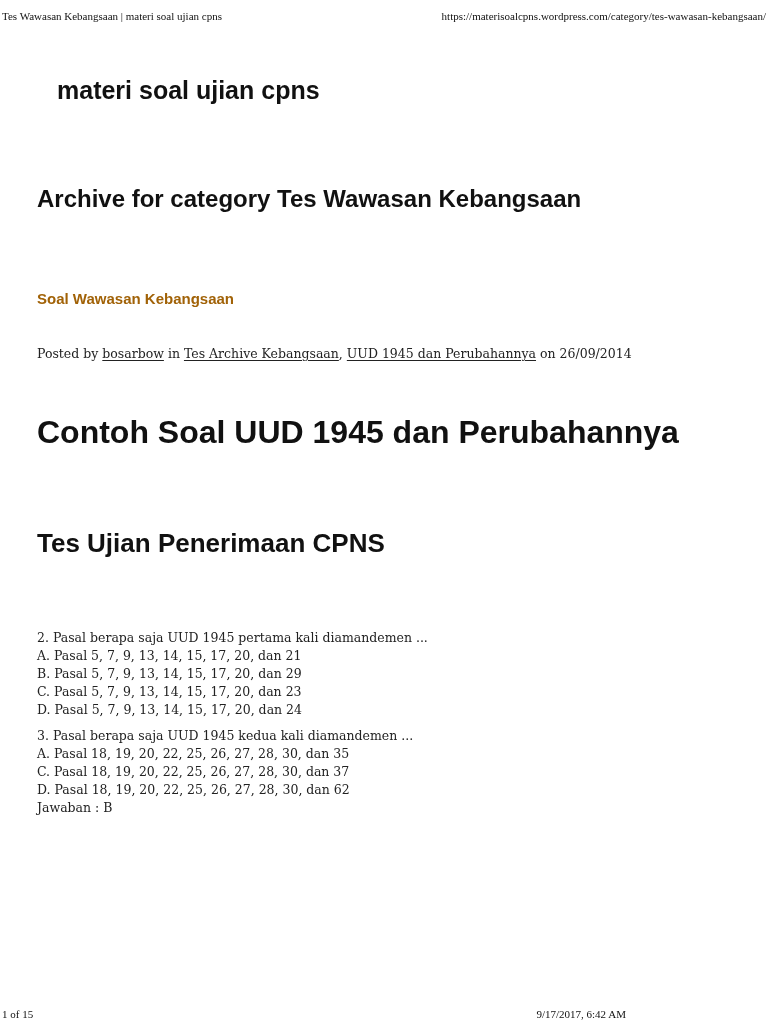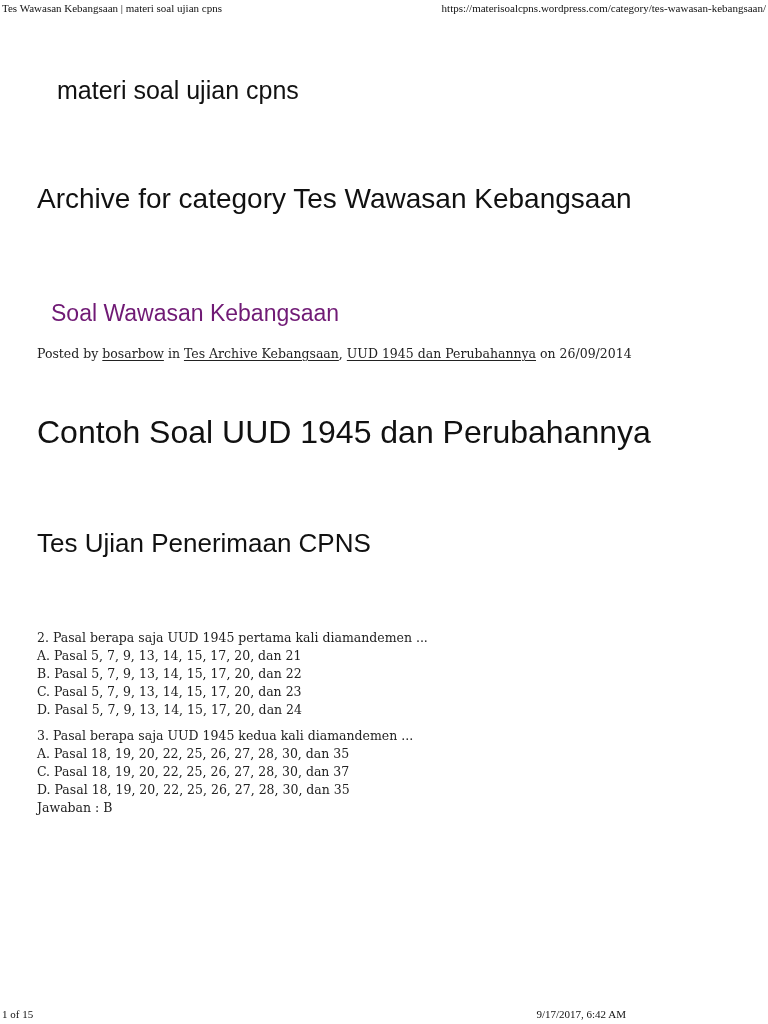--- a/index.html
+++ b/index.html
@@ -9,21 +9,21 @@
     }
     body {
       width: 768px;
       height: 1024px;
       position: relative;
       overflow: hidden;
       color: #1a1a1a;
     }
     .print-header {
       position: absolute;
-      top: 0;
+      top: 8px;
       left: 0;
       width: 768px;
       height: 16px;
       font-family: "Liberation Serif", "DejaVu Serif", serif;
       font-size: 11px;
       line-height: 16px;
       color: #111;
     }
     .print-header .ph-title {
       position: absolute;
@@ -56,53 +56,53 @@
     }
     .print-footer .pf-date {
       position: absolute;
       right: 2px;
       top: 0;
       white-space: nowrap;
       margin-left: 30px;
     }
     .sans {
       font-family: "Liberation Sans", "DejaVu Sans", sans-serif;
-      font-weight: normal;
+      font-weight: bold;
     }
     .serif {
       font-family: "DejaVu Serif", "Liberation Serif", serif;
     }
     .site-title {
       position: absolute;
       left: 57px;
       top: 74px;
       margin: 0;
       font-size: 25px;
       line-height: 32px;
       color: #111;
       white-space: nowrap;
     }
     .archive-title {
       position: absolute;
       left: 37px;
       top: 182px;
       margin: 0;
-      font-size: 28px;
+      font-size: 24px;
       line-height: 34px;
       color: #111;
       white-space: nowrap;
     }
     .post-title {
       position: absolute;
       left: 37px;
       top: 286px;
-      margin: 14px;
-      font-size: 23px;
+      margin: 0;
+      font-size: 15px;
       line-height: 26px;
-      color: #701a75;
+      color: #a16207;
       white-space: nowrap;
     }
     .post-meta {
       position: absolute;
       left: 37px;
       top: 345px;
       font-size: 12.5px;
       line-height: 18px;
       color: #222;
       white-space: nowrap;
@@ -172,29 +172,29 @@
 </div>
 
 <h2 class="content-h1 sans">Contoh Soal UUD 1945 dan Perubahannya</h2>
 
 <h2 class="content-h2 sans">Tes Ujian Penerimaan CPNS</h2>
 
 <div class="questions serif">
   <div class="question">
     <div>2. Pasal berapa saja UUD 1945 pertama kali diamandemen ...</div>
     <div>A. Pasal 5, 7, 9, 13, 14, 15, 17, 20, dan 21</div>
-    <div>B. Pasal 5, 7, 9, 13, 14, 15, 17, 20, dan 22</div>
+    <div>B. Pasal 5, 7, 9, 13, 14, 15, 17, 20, dan 29</div>
     <div>C. Pasal 5, 7, 9, 13, 14, 15, 17, 20, dan 23</div>
     <div>D. Pasal 5, 7, 9, 13, 14, 15, 17, 20, dan 24</div>
   </div>
   <div class="question">
     <div>3. Pasal berapa saja UUD 1945 kedua kali diamandemen ...</div>
     <div>A. Pasal 18, 19, 20, 22, 25, 26, 27, 28, 30, dan 35</div>
     <div>C. Pasal 18, 19, 20, 22, 25, 26, 27, 28, 30, dan 37</div>
-    <div>D. Pasal 18, 19, 20, 22, 25, 26, 27, 28, 30, dan 35</div>
+    <div>D. Pasal 18, 19, 20, 22, 25, 26, 27, 28, 30, dan 62</div>
     <div>Jawaban : B</div>
   </div>
 </div>
 
 <div class="print-footer">
   <span class="pf-page">1 of 15</span>
   <span class="pf-date">9/17/2017, 6:42 AM</span>
 </div>
 
 </body></html>

